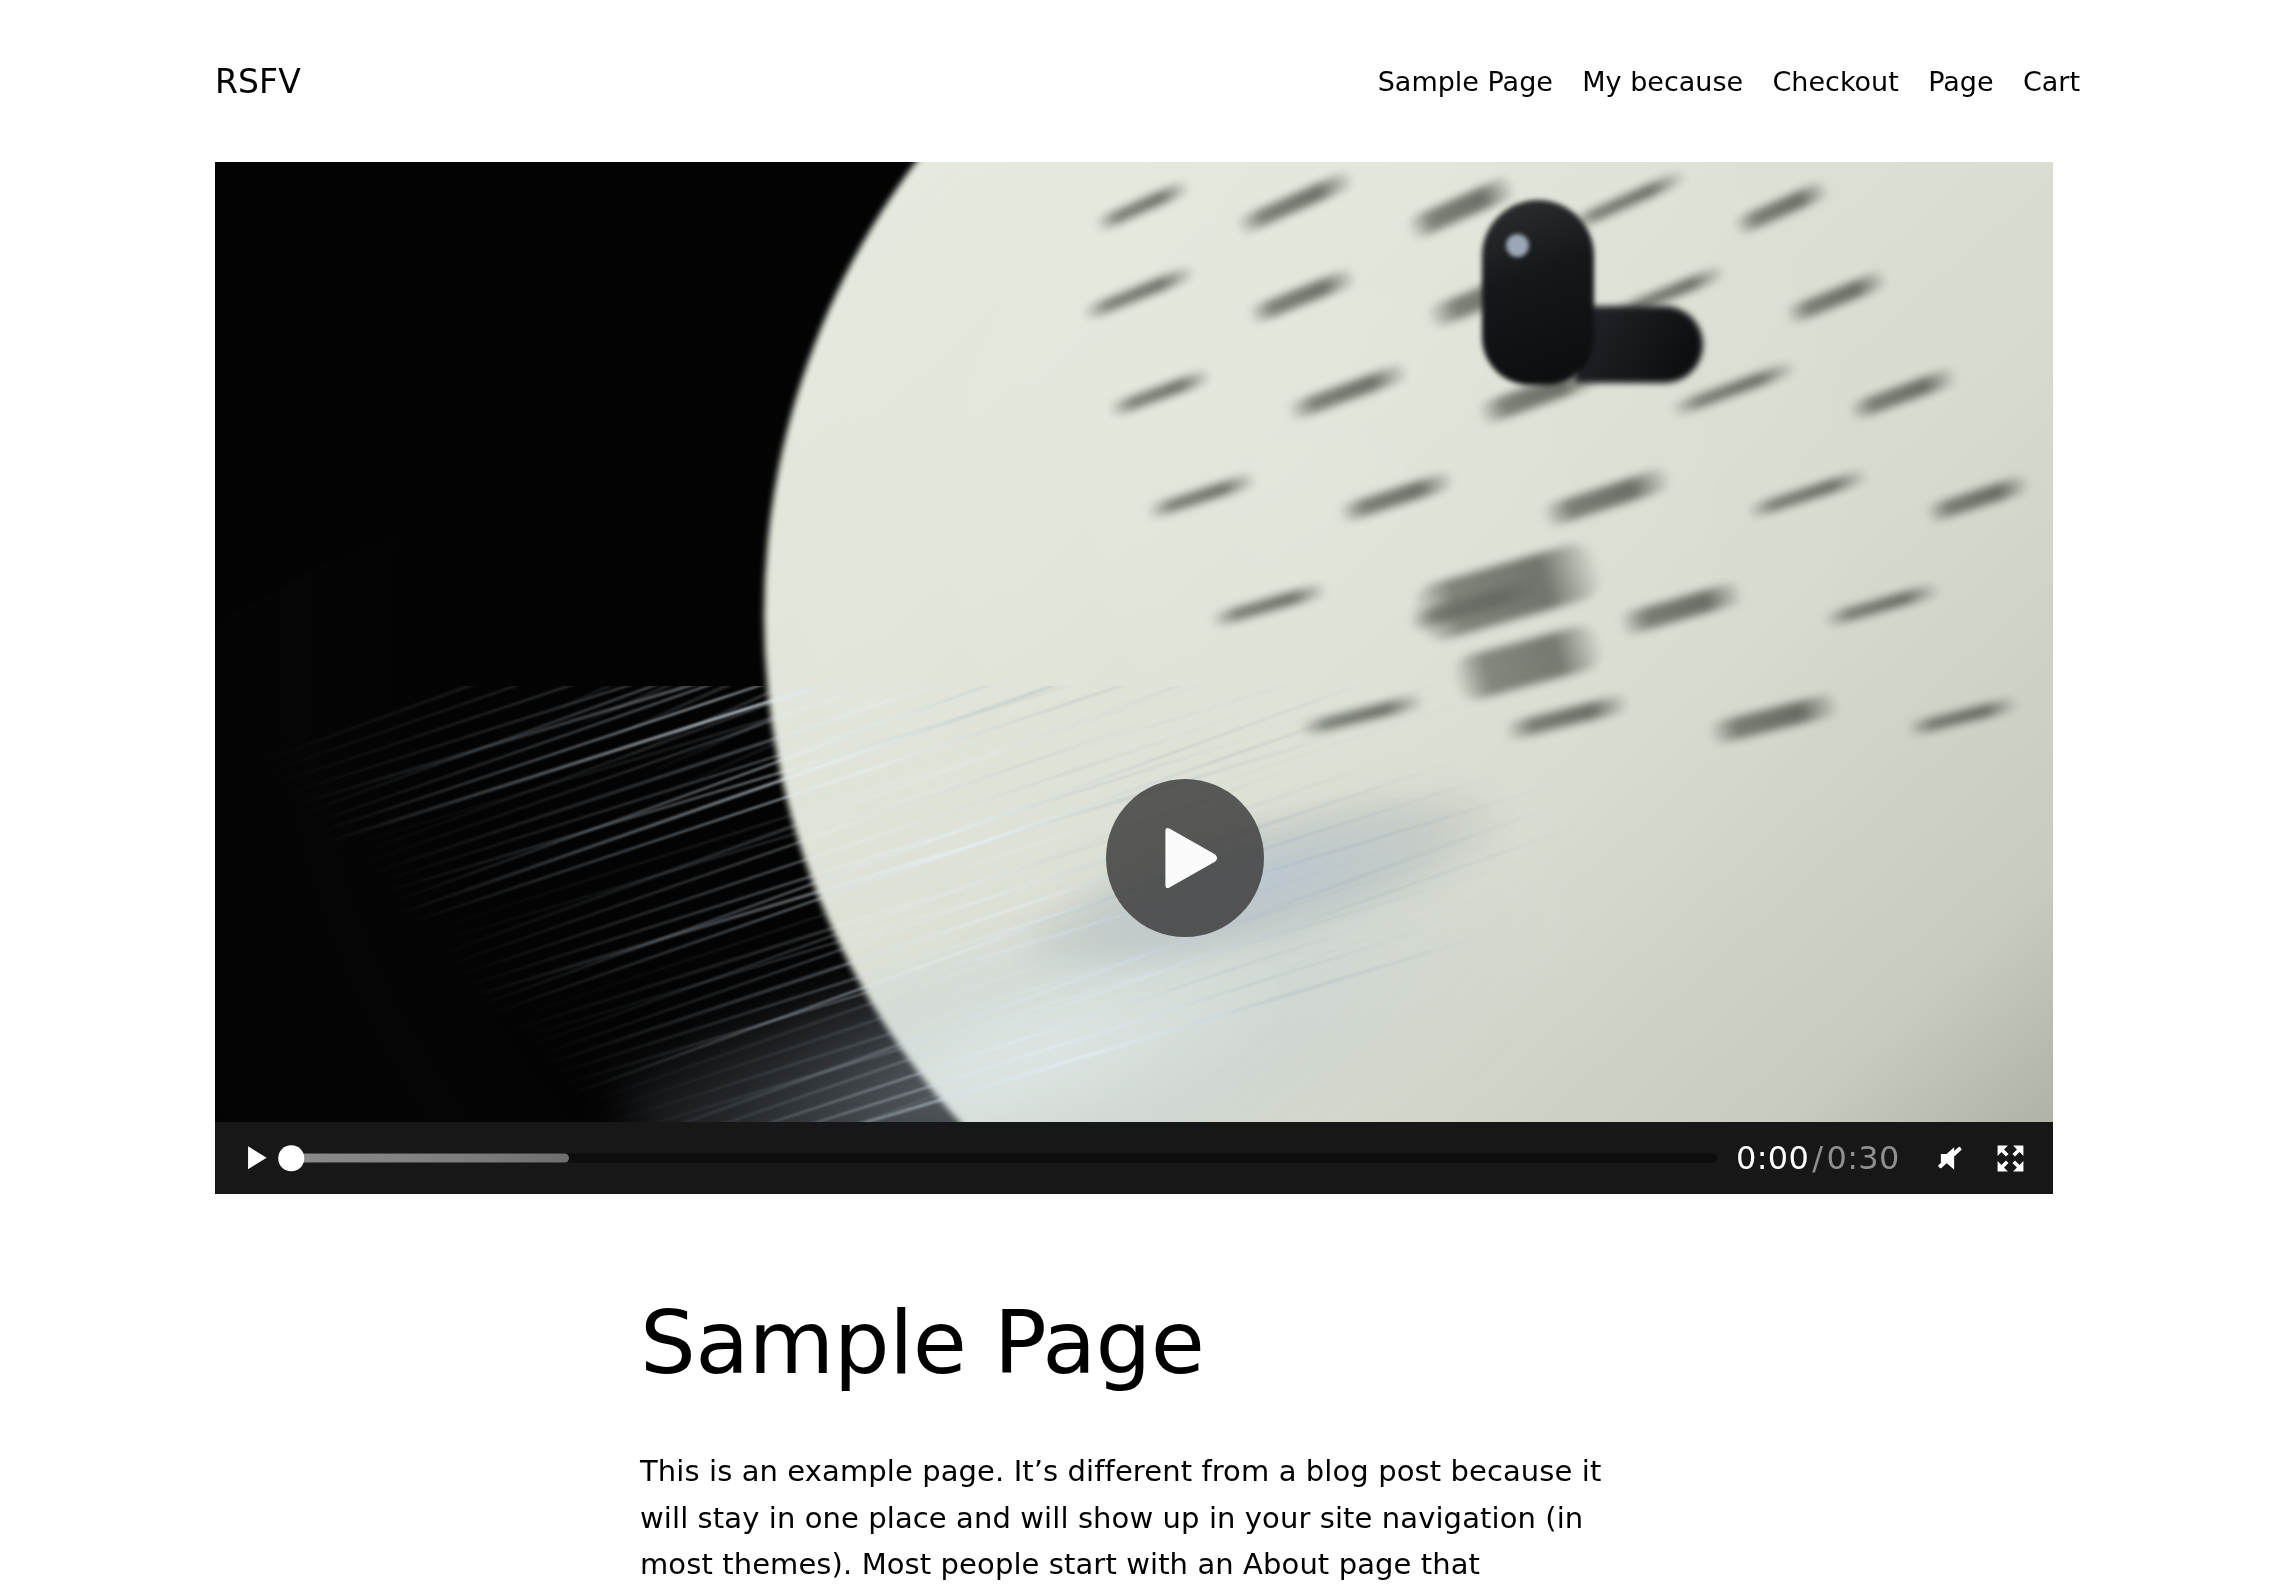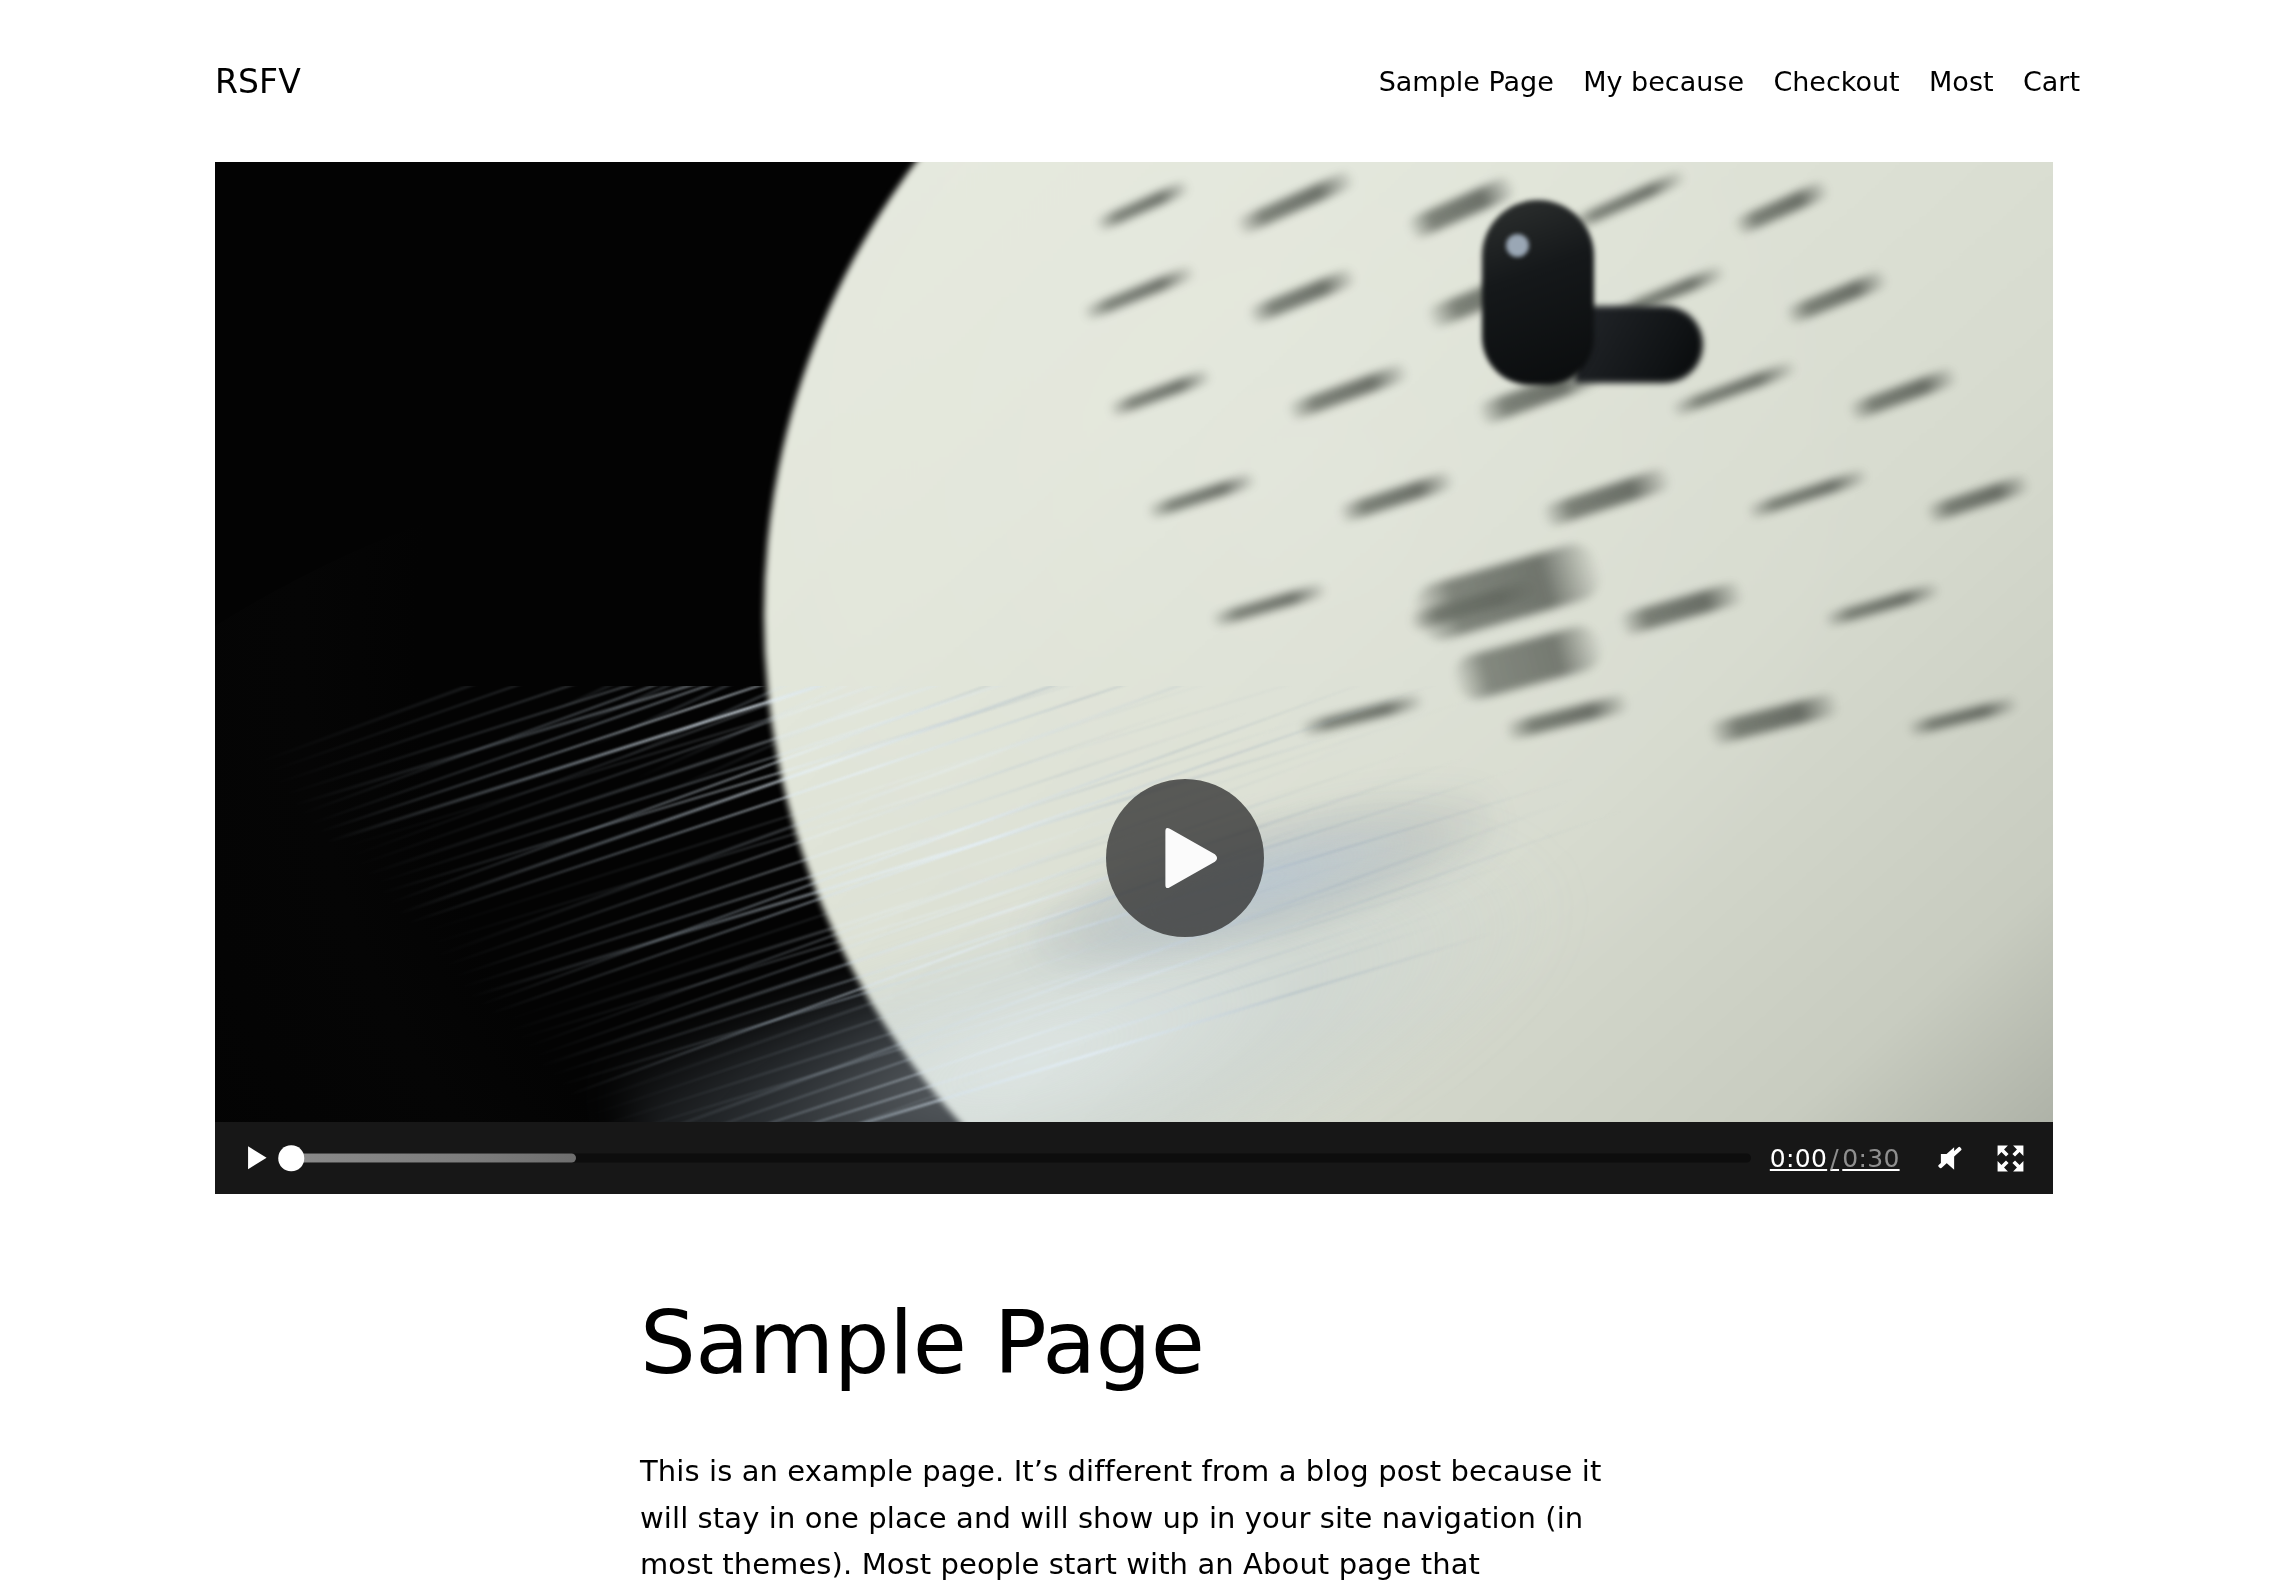--- a/index.html
+++ b/index.html
@@ -281,26 +281,25 @@
     left: 0;
     top: 50%;
     transform: translate(-50%, -50%);
     width: 25.5px;
     height: 25.5px;
     border-radius: 50%;
     background: #ffffff;
   }
 
   .time-display {
-    font-size: 25px;
+    font-size: 32px;
     color: #ffffff;
     white-space: nowrap;
     flex: 0 0 auto;
     letter-spacing: 0.3px;
-    text-decoration: underline;
   }
   .time-display .sep { color: #8f8f8f; padding: 0 3.2px; }
   .time-display .dur { color: #8f8f8f; }
 
   .ctrl-btn {
     width: 50px;
     height: 40px;
     display: flex;
     align-items: center;
     justify-content: center;
@@ -340,21 +339,21 @@
 
 <div class="page">
 
   <header class="site-header">
     <a class="site-title" href="#">RSFV</a>
 
     <nav class="main-nav">
       <a class="nav-item" href="#">Sample Page</a>
       <a class="nav-item" href="#">My because</a>
       <a class="nav-item" href="#">Checkout</a>
-      <a class="nav-item" href="#">Most</a>
+      <a class="nav-item" href="#">Page</a>
       <a class="nav-item" href="#">Cart</a>
     </nav>
   </header>
 
   <div class="video-player">
 
     <div class="video-stage">
       <div class="record-body"></div>
       <div class="vinyl-label"></div>
       <div class="label-streaks" id="label-streaks">

